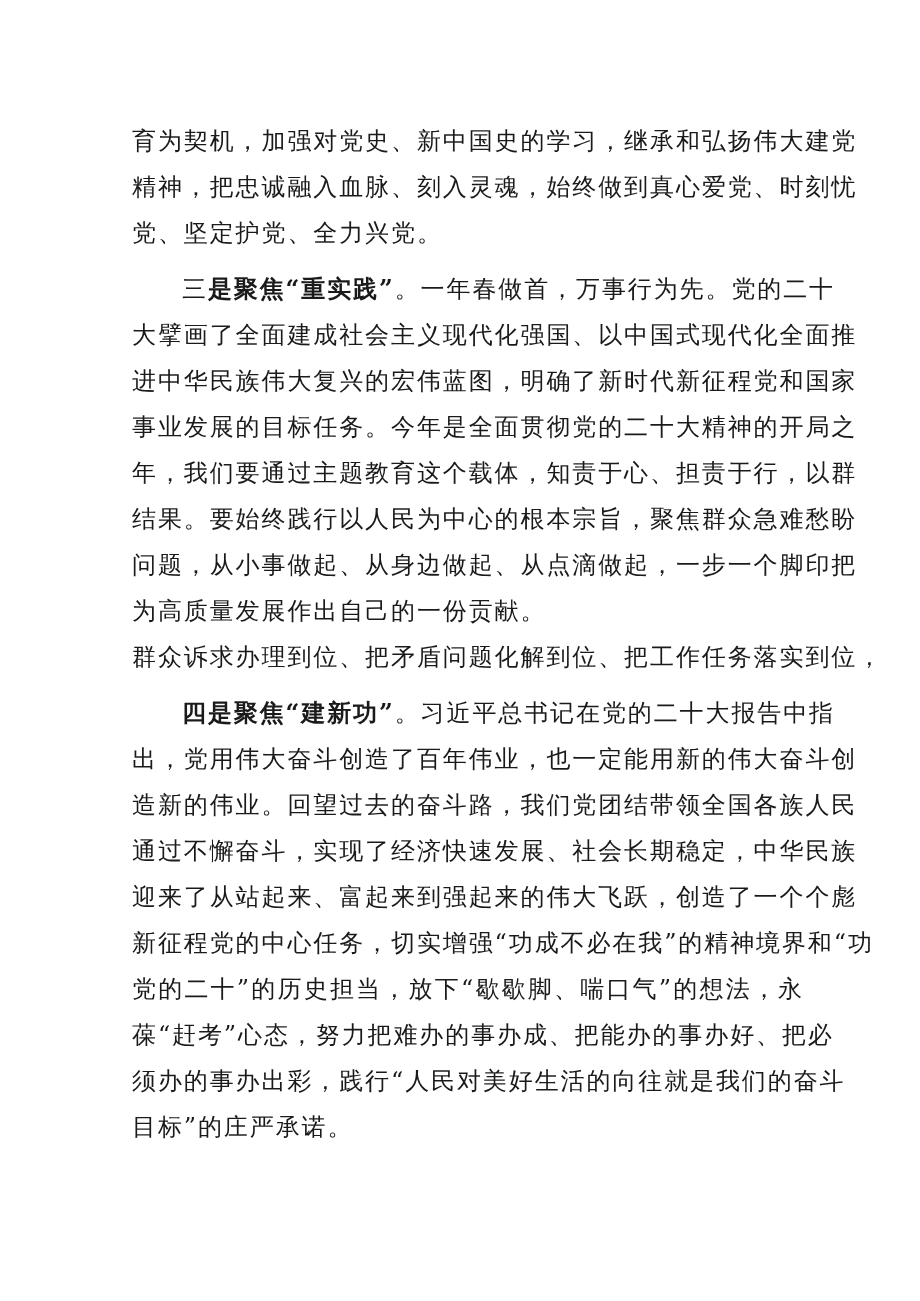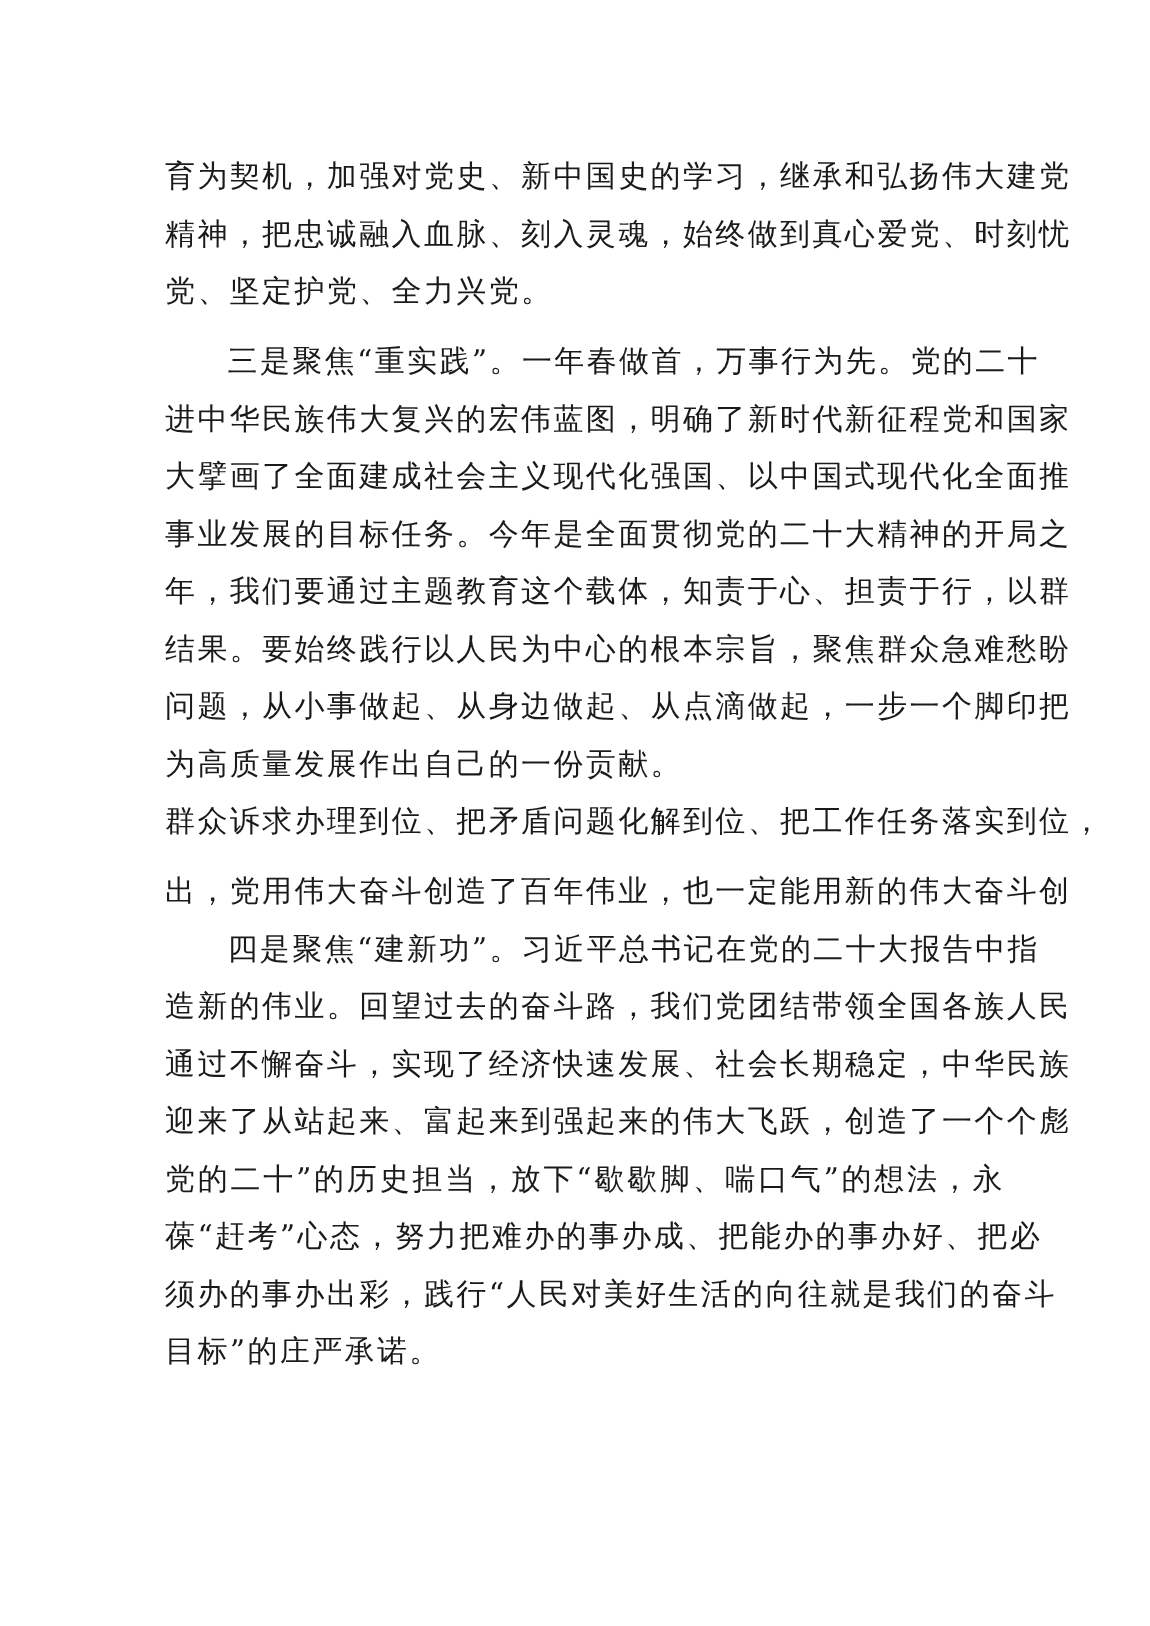--- a/index.html
+++ b/index.html
@@ -37,55 +37,56 @@
   .line.last {
     text-align-last: left;
   }
   .indent {
     padding-left: 50px;
   }
   .gap {
     height: 10px;
   }
   .bold {
-    font-weight: normal;
+    font-weight: bold;
   }
 </style>
 </head>
 <body>
 
 <div class="page">
 
   <div class="para">
     <span class="line">育为契机，加强对党史、新中国史的学习，继承和弘扬伟大建党</span>
     <span class="line">精神，把忠诚融入血脉、刻入灵魂，始终做到真心爱党、时刻忧</span>
     <span class="line last">党、坚定护党、全力兴党。</span>
   </div>
 
   <div class="gap"></div>
 
   <div class="para">
     <span class="line indent"><span>三</span><span class="bold">是聚焦“重实践”</span><span>。一年春做首，万事行为先。党的二十</span></span>
+    <span class="line">大擘画了全面建成社会主义现代化强国、以中国式现代化全面推</span>
     <span class="line">进中华民族伟大复兴的宏伟蓝图，明确了新时代新征程党和国家</span>
-    <span class="line">大擘画了全面建成社会主义现代化强国、以中国式现代化全面推</span>
     <span class="line">事业发展的目标任务。今年是全面贯彻党的二十大精神的开局之</span>
     <span class="line">年，我们要通过主题教育这个载体，知责于心、担责于行，以群</span>
     <span class="line">结果。要始终践行以人民为中心的根本宗旨，聚焦群众急难愁盼</span>
     <span class="line">问题，从小事做起、从身边做起、从点滴做起，一步一个脚印把</span>
     <span class="line last">为高质量发展作出自己的一份贡献。</span>
     <span class="line">群众诉求办理到位、把矛盾问题化解到位、把工作任务落实到位，</span>
   </div>
 
   <div class="gap"></div>
 
   <div class="para">
+    <span class="line indent"><span class="bold">四是聚焦“建新功”</span><span>。习近平总书记在党的二十大报告中指</span></span>
     <span class="line">出，党用伟大奋斗创造了百年伟业，也一定能用新的伟大奋斗创</span>
-    <span class="line indent"><span class="bold">四是聚焦“建新功”</span><span>。习近平总书记在党的二十大报告中指</span></span>
     <span class="line">造新的伟业。回望过去的奋斗路，我们党团结带领全国各族人民</span>
     <span class="line">通过不懈奋斗，实现了经济快速发展、社会长期稳定，中华民族</span>
     <span class="line">迎来了从站起来、富起来到强起来的伟大飞跃，创造了一个个彪</span>
+    <span class="line">新征程党的中心任务，切实增强“功成不必在我”的精神境界和“功</span>
     <span class="line">党的二十”的历史担当，放下“歇歇脚、喘口气”的想法，永</span>
     <span class="line">葆“赶考”心态，努力把难办的事办成、把能办的事办好、把必</span>
     <span class="line">须办的事办出彩，践行“人民对美好生活的向往就是我们的奋斗</span>
     <span class="line last">目标”的庄严承诺。</span>
   </div>
 
 </div>
 
 </body></html>

